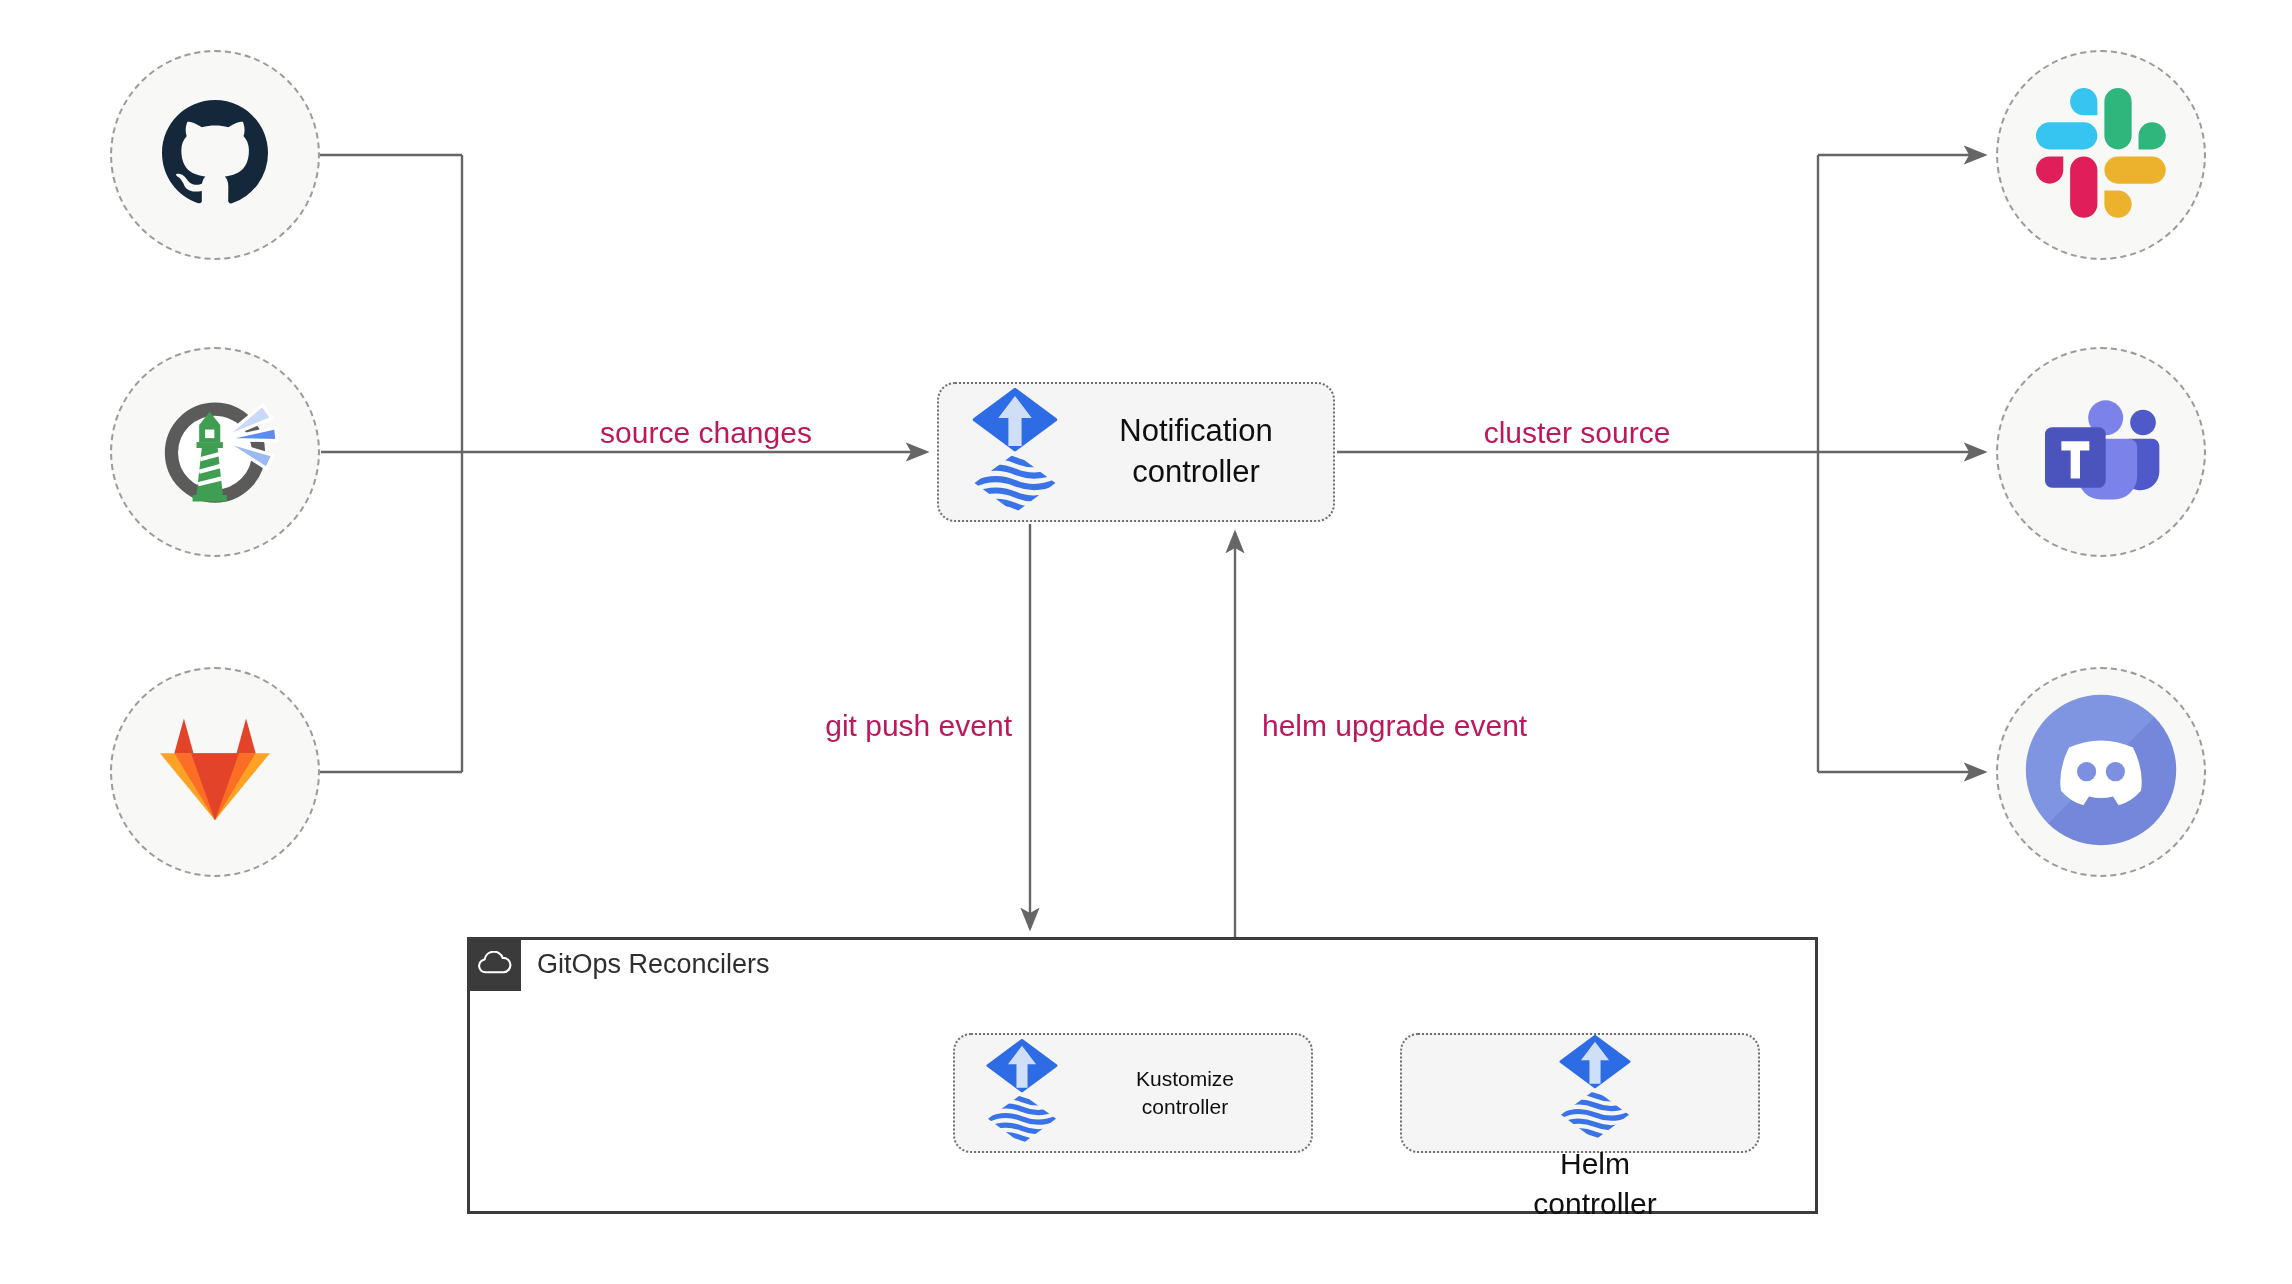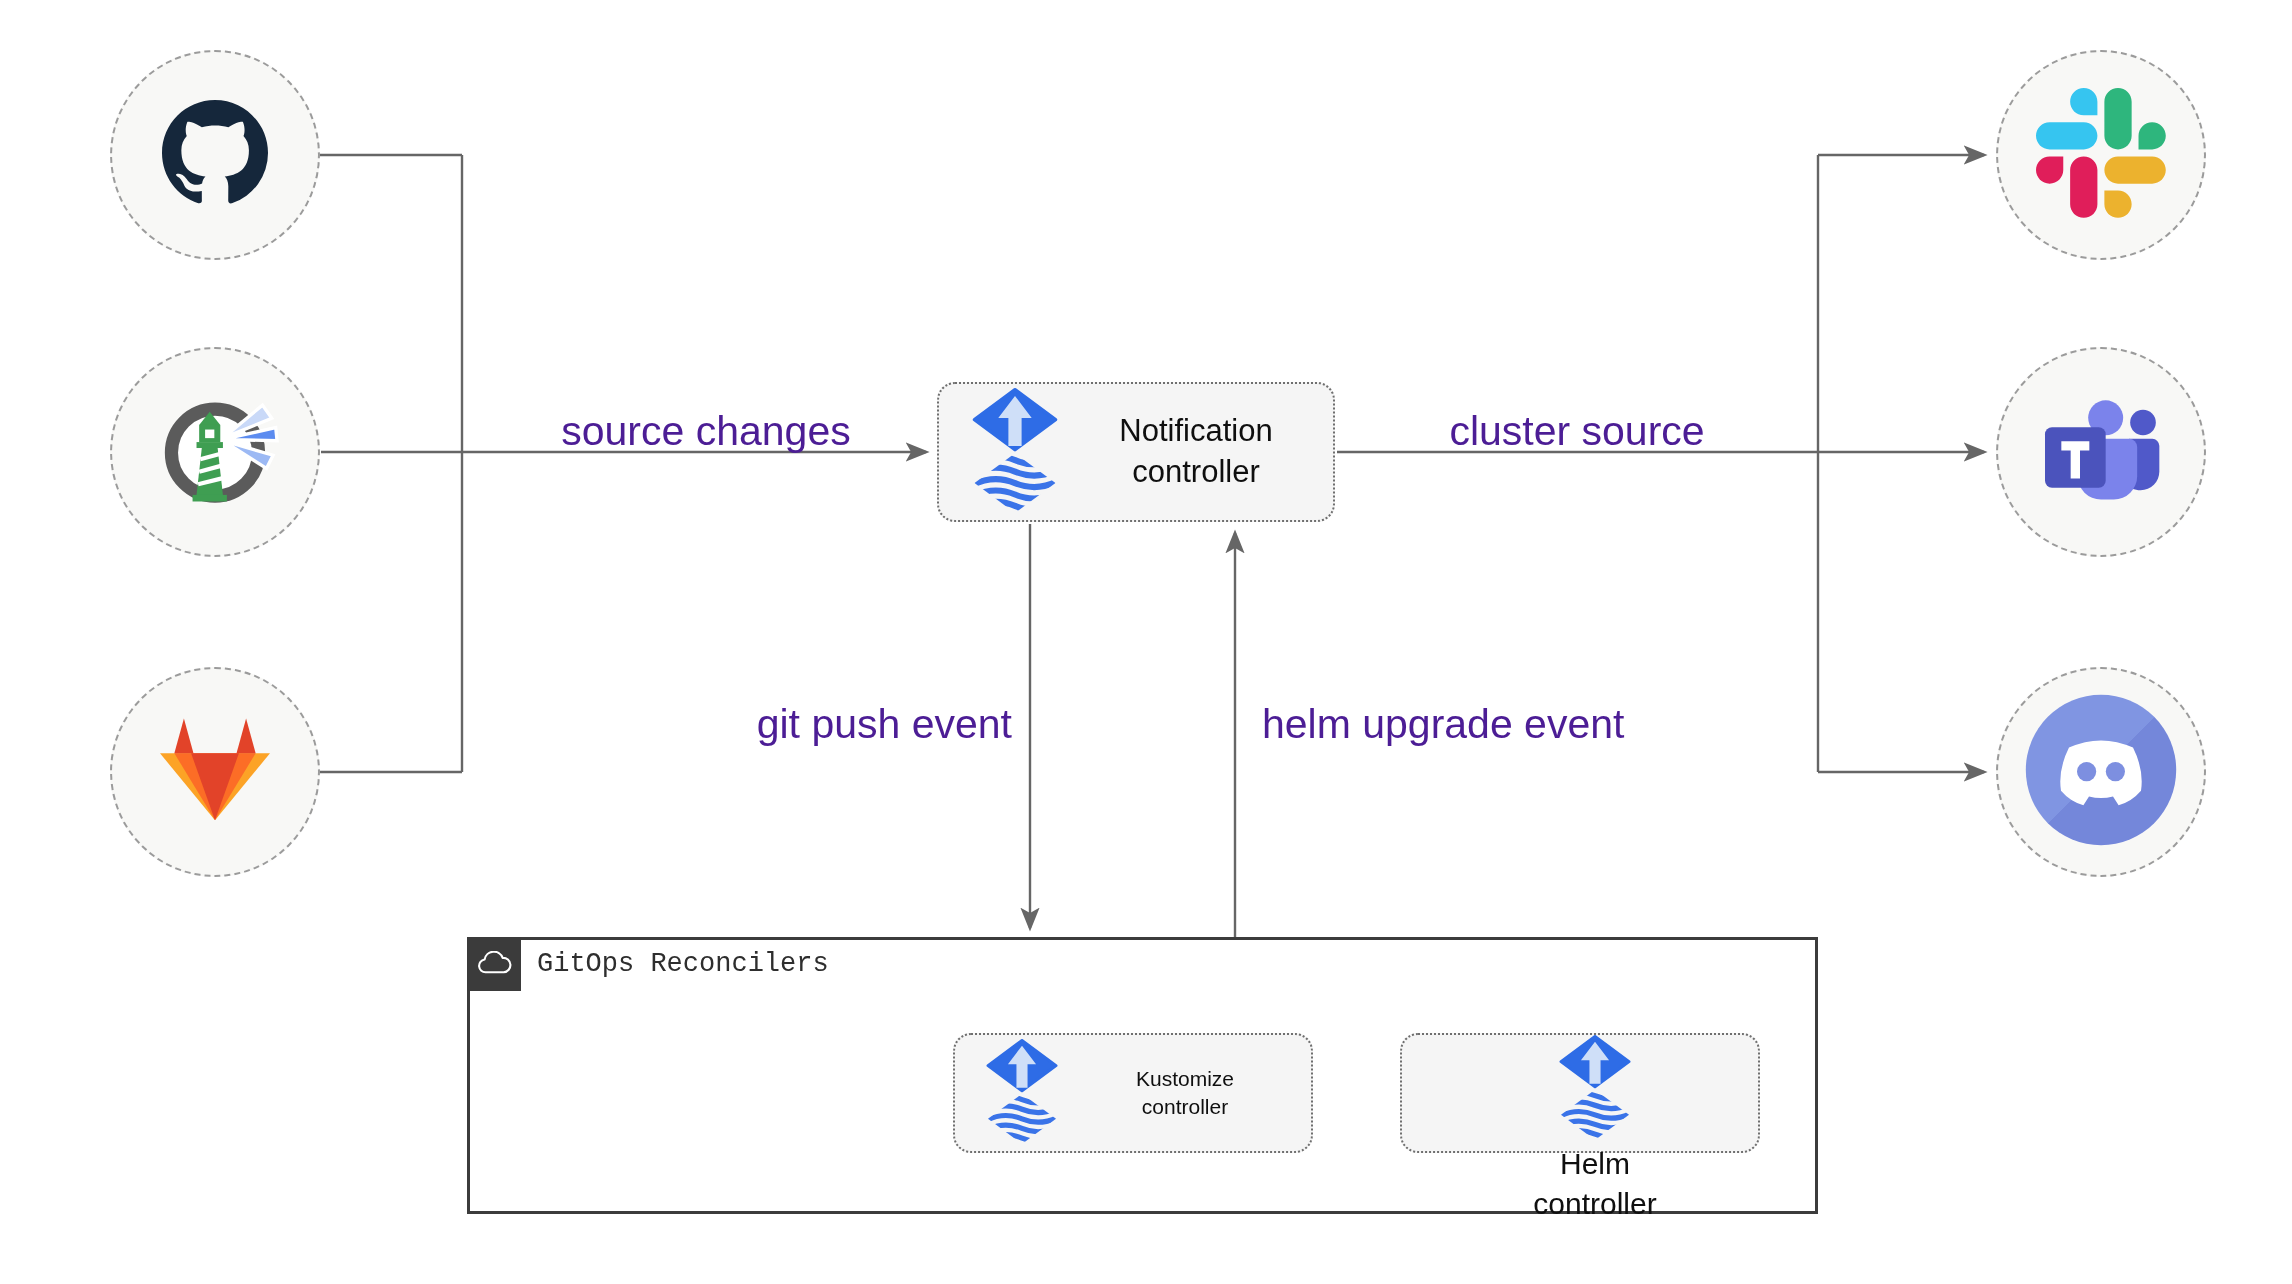--- a/index.html
+++ b/index.html
@@ -15,25 +15,25 @@
     display:flex; align-items:center; justify-content:center;
   }
   .ctrl-box {
     position:absolute; border:2px dotted #6f6f6f; border-radius:18px; background:#f5f5f5;
     box-sizing:border-box; display:flex; align-items:center;
   }
   .ctrl-icon { flex:none; }
   .ctrl-label { flex:1; display:flex; align-items:center; justify-content:center; }
   .ctrl-label-text { text-align:center; color:#0f0f0f; font-size:31px; line-height:1.32; }
 
-  .edge-label { position:absolute; font-size:41px; color:#4c1d95; white-space:nowrap; }
+  .edge-label { position:absolute; font-size:30px; color:#be185d; white-space:nowrap;margin-top:8px; }
   .center-x { transform:translateX(-50%); }
 
   .group-box { position:absolute; border:3px solid #3c3c3c; background:#ffffff; box-sizing:border-box; }
-  .group-header { position:absolute; left:-3px; top:-3px; display:flex; align-items:center;font-family:Liberation Mono, monospace; }
+  .group-header { position:absolute; left:-3px; top:-3px; display:flex; align-items:center; }
   .group-icon-square {
     width:54px; height:54px; background:#3b3b3b;
     display:flex; align-items:center; justify-content:center;
   }
   .group-title { margin-left:16px; font-size:27px; color:#2e2e2e; white-space:nowrap; }
   .hidden-defs { position:absolute; width:0; height:0; overflow:hidden; }
 </style>
 </head>
 <body>
 

